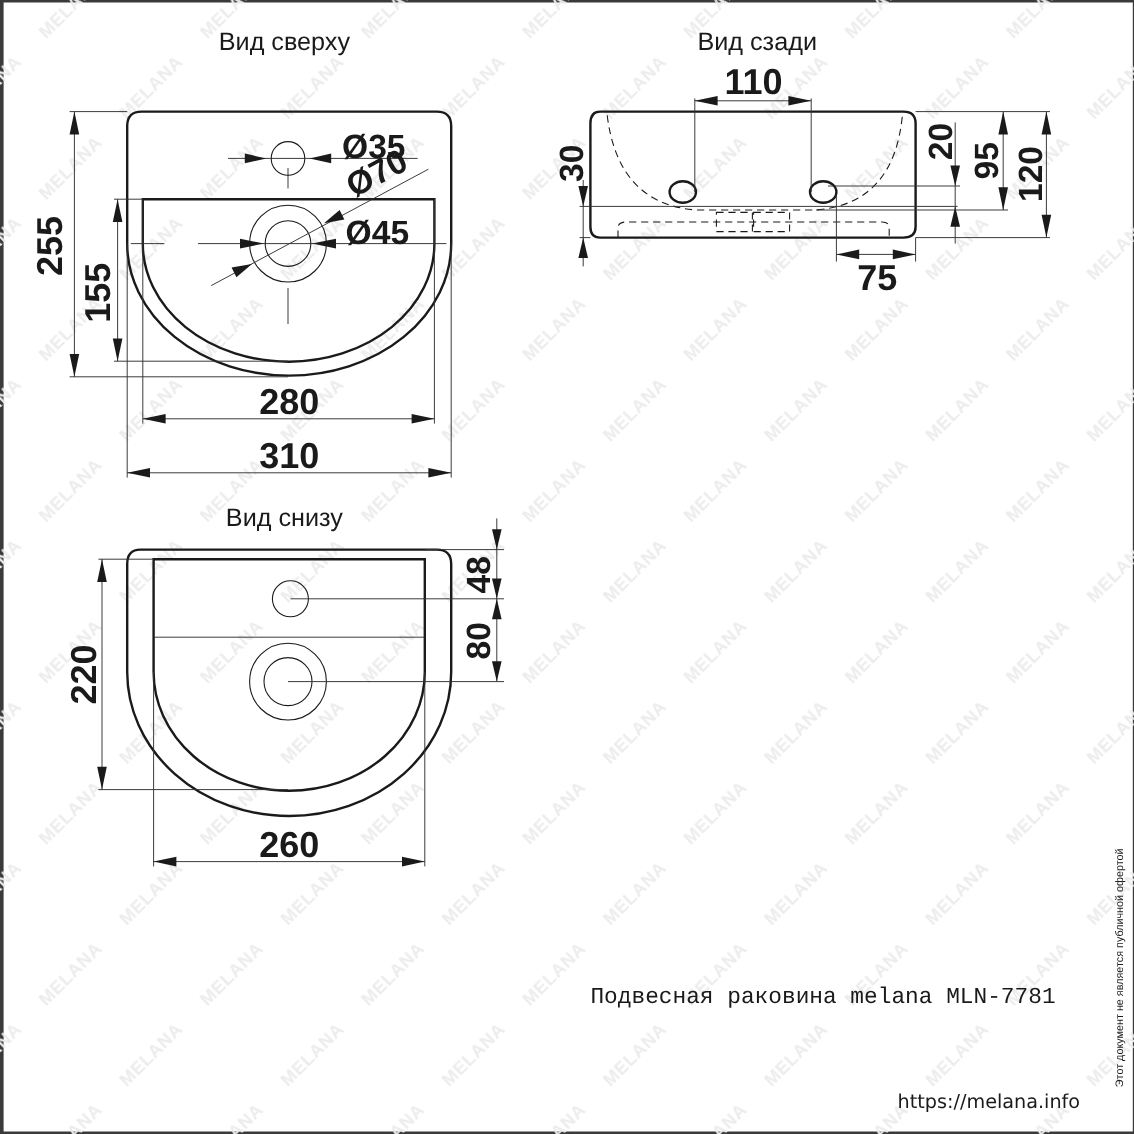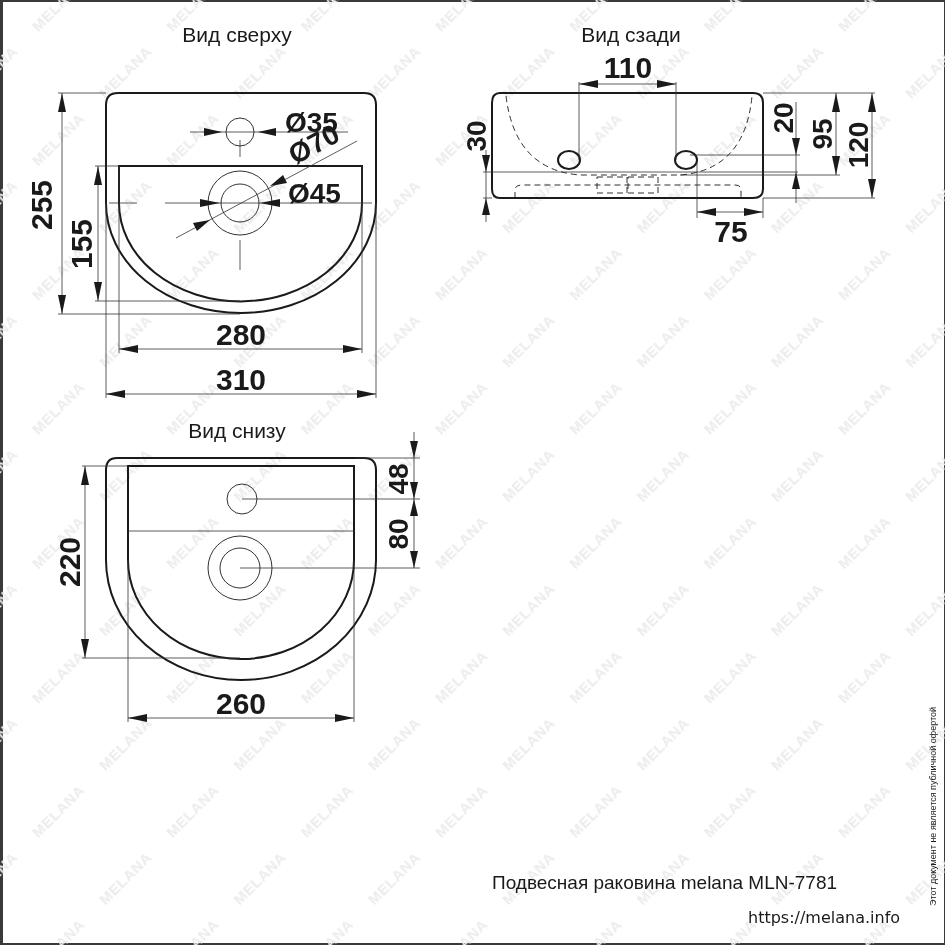--- a/index.html
+++ b/index.html
@@ -13,21 +13,21 @@
   .wm { font-family: "Liberation Sans", sans-serif; font-weight: bold; font-size: 15px; fill: #ececec; letter-spacing: 0.5px; }
   .view-title { font-family: "Liberation Sans", sans-serif; font-size: 21px; fill: #1a1a1a; }
   .dim { font-family: "Liberation Sans", sans-serif; font-weight: bold; font-size: 30px; fill: #1a1a1a; }
   .dim-sm { font-family: "Liberation Sans", sans-serif; font-weight: bold; font-size: 28px; fill: #1a1a1a; }
   .outline { fill: none; stroke: #1a1a1a; stroke-width: 2; }
   .thin { fill: none; stroke: #1a1a1a; stroke-width: 0.9; }
   .ext { fill: none; stroke: #333; stroke-width: 0.8; }
   .dash { fill: none; stroke: #1a1a1a; stroke-width: 0.9; stroke-dasharray: 6 4; }
   .arrow { fill: #1a1a1a; }
   .caption { position: absolute; font-family: "Liberation Sans", sans-serif; color: #1a1a1a; }
-  .product-title { left: 492px; top: 872px; font-size: 19px; white-space: nowrap; }
+  .product-title { left: 492px; top: 820px; font-size: 19px; white-space: nowrap; font-family: Liberation Mono, monospace; }
   .url { left: 748px; top: 908px; font-size: 16px; font-family: "DejaVu Sans", sans-serif; white-space: nowrap; }
   .disclaimer {
     position: absolute; left: 928px; top: 906px; font-family: "Liberation Sans", sans-serif;
     font-size: 9px; color: #1a1a1a; transform-origin: 0 0; transform: rotate(-90deg); white-space: nowrap;
   }
 </style>
 </head>
 <body>
 
 <div class="frame"></div>

